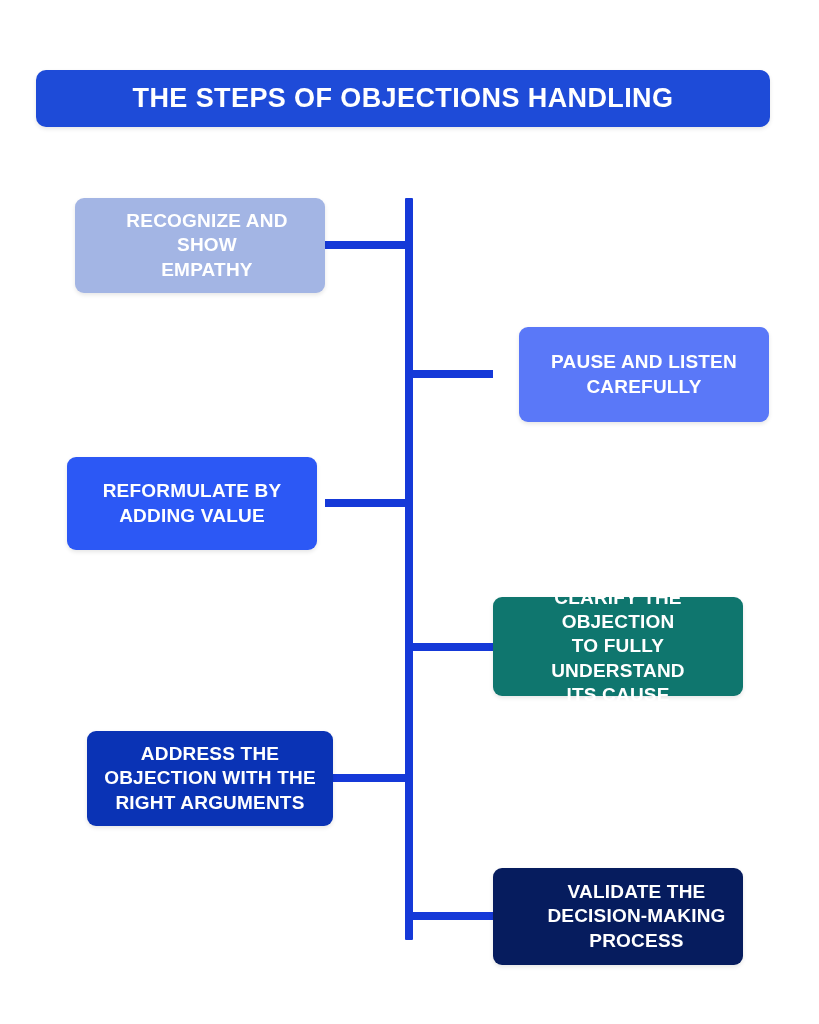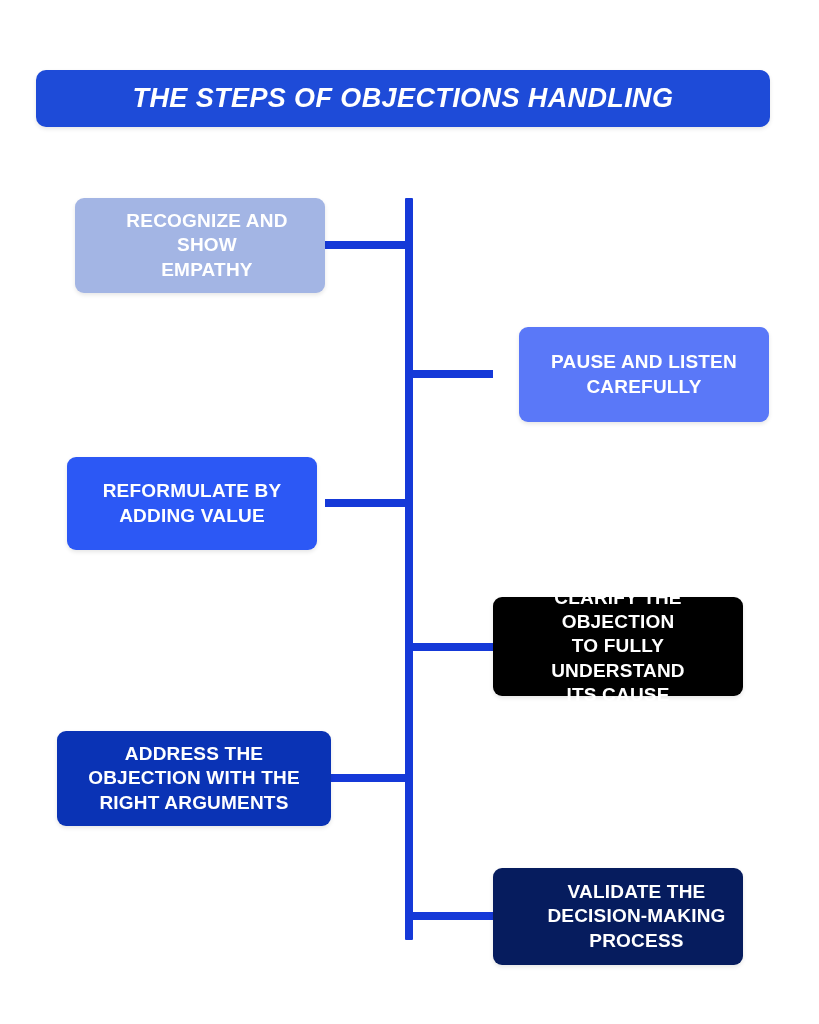--- a/index.html
+++ b/index.html
@@ -25,21 +25,20 @@
     left: 36px;
     top: 70px;
     width: 734px;
     height: 57px;
     background: #1E4BD8;
     border-radius: 10px;
     display: flex;
     align-items: center;
     justify-content: center;
     box-shadow: 0 2px 4px rgba(0,0,0,0.10);
-    font-style: italic;
   }
   .title-text {
     color: #ffffff;
     font-size: 27px;
     font-weight: bold;
     letter-spacing: 0.4px;
     text-align: center;
     line-height: 1.1;
     white-space: nowrap;
   }
@@ -81,21 +80,21 @@
     line-height: 1.28;
     letter-spacing: 0.2px;
     white-space: pre-line;
   }
 
   
   .box-1 { left: 75px;  top: 198px; width: 250px; height: 95px; }
   .box-2 { left: 519px; top: 327px; width: 250px; height: 95px; }
   .box-3 { left: 67px;  top: 457px; width: 250px; height: 93px; }
   .box-4 { left: 493px; top: 597px; width: 250px; height: 99px; }
-  .box-5 { left: 57px;  top: 731px; width: 274px; height: 95px; }
+  .box-5 { left: 87px;  top: 731px; width: 246px; height: 95px; }
   .box-6 { left: 493px; top: 868px; width: 250px; height: 97px; padding-left: 47px; }
 
   
   .conn-1 { left: 325px; top: 241px; width: 84px; }
   .conn-2 { left: 409px; top: 370px; width: 84px; }
   .conn-3 { left: 325px; top: 499px; width: 84px; }
   .conn-4 { left: 409px; top: 643px; width: 84px; }
   .conn-5 { left: 325px; top: 774px; width: 84px; }
   .conn-6 { left: 409px; top: 912px; width: 84px; }
 </style>
@@ -125,21 +124,21 @@
   <div class="step-box box-2" style="background: rgb(90, 120, 248);">
     <div class="step-label">PAUSE AND LISTEN
 CAREFULLY</div>
   </div>
 
   <div class="step-box box-3" style="background: rgb(44, 88, 245);">
     <div class="step-label">REFORMULATE BY
 ADDING VALUE</div>
   </div>
 
-  <div class="step-box box-4" style="background: #000000;">
+  <div class="step-box box-4" style="background: #0f766e;">
     <div class="step-label">CLARIFY THE OBJECTION
 TO FULLY UNDERSTAND
 ITS CAUSE</div>
   </div>
 
   <div class="step-box box-5" style="background: rgb(10, 51, 181);">
     <div class="step-label">ADDRESS THE
 OBJECTION WITH THE
 RIGHT ARGUMENTS</div>
   </div>

